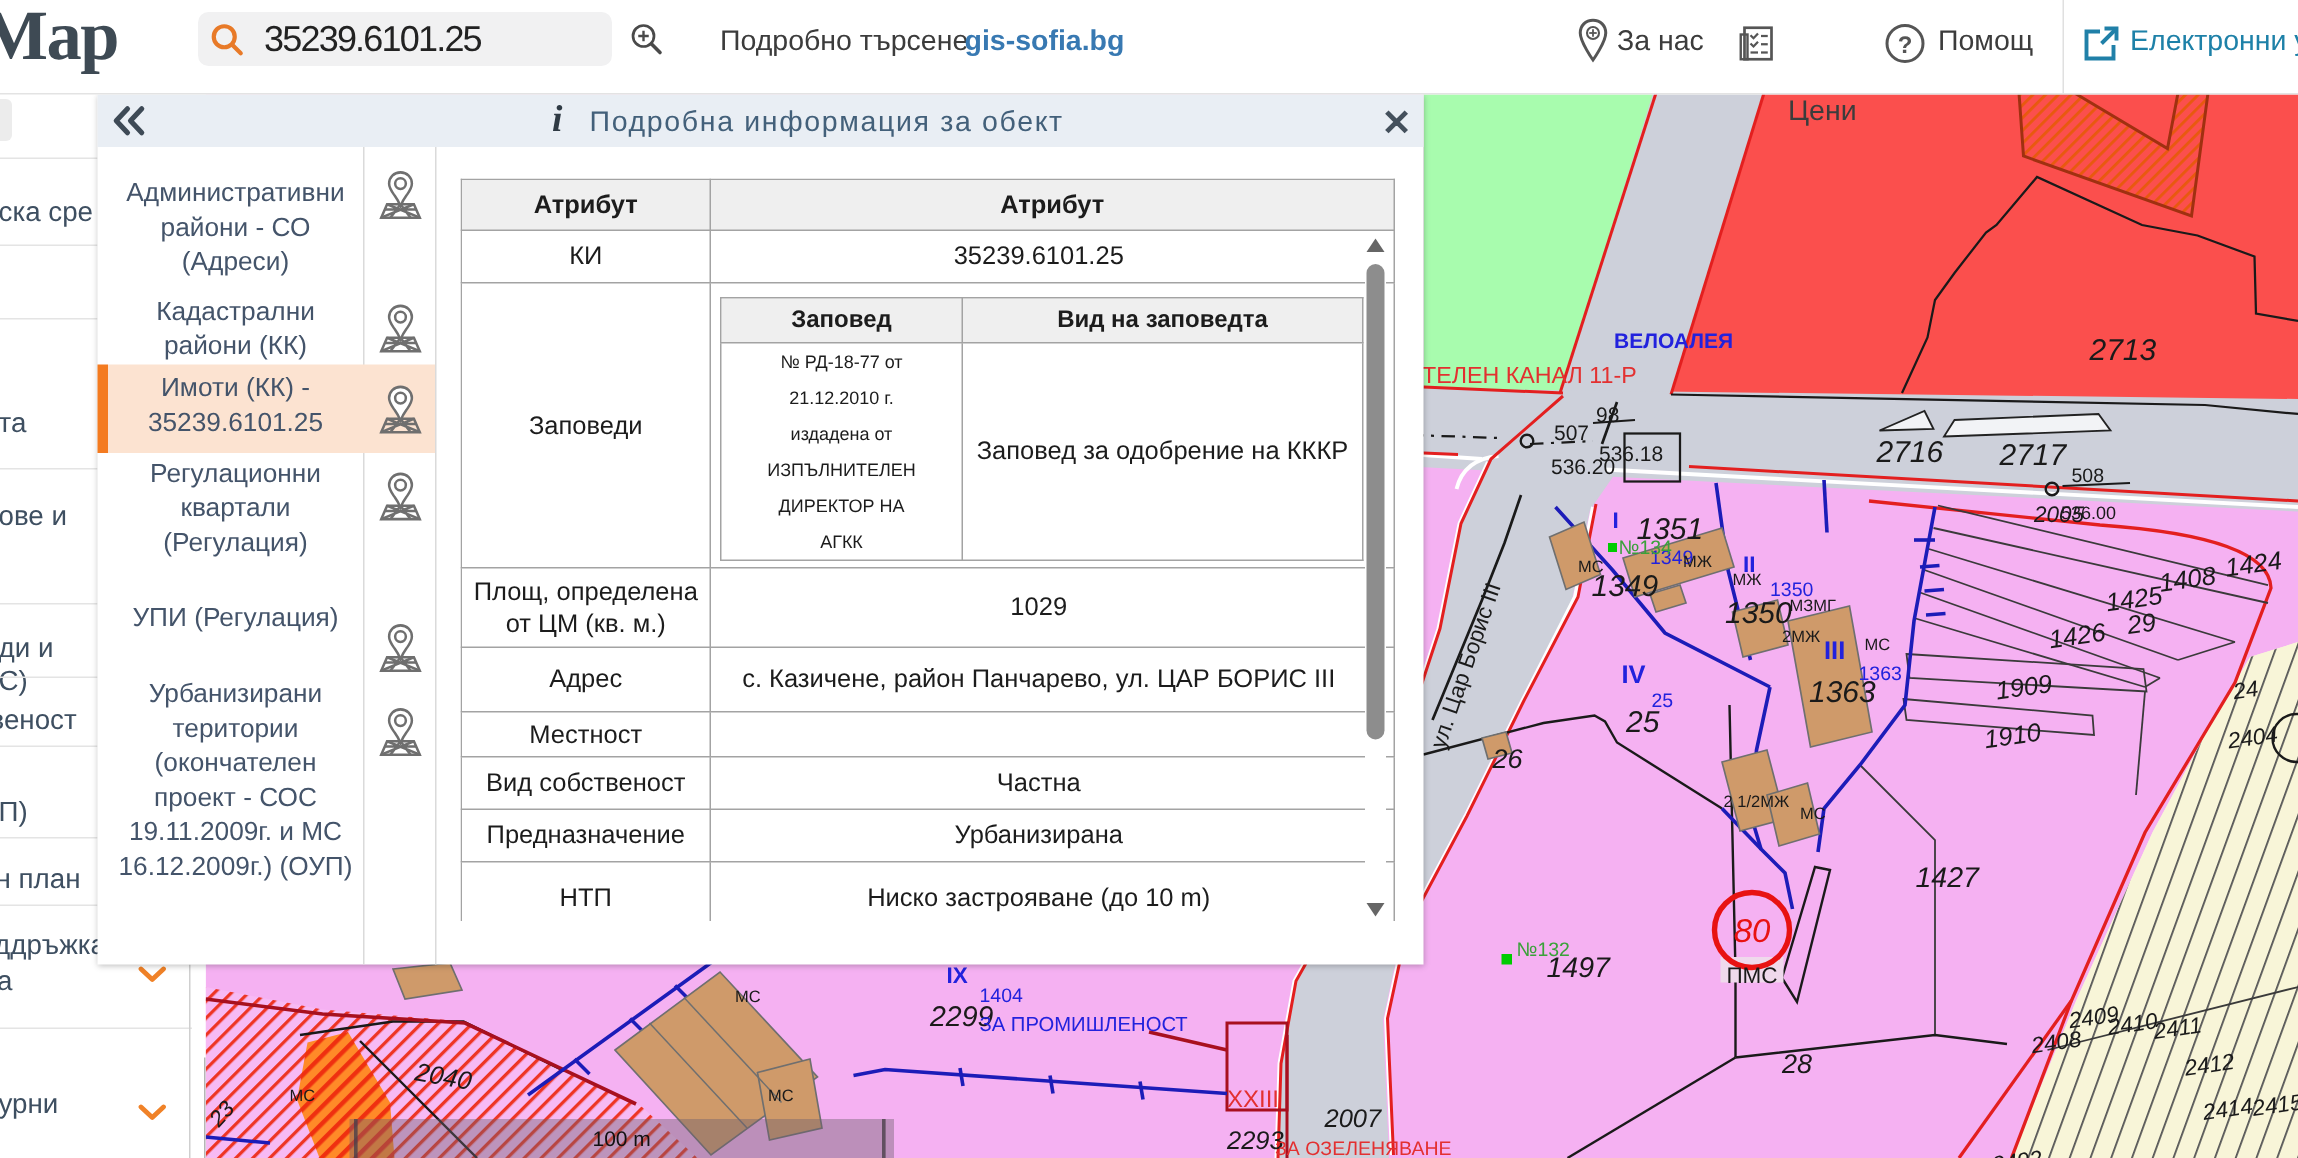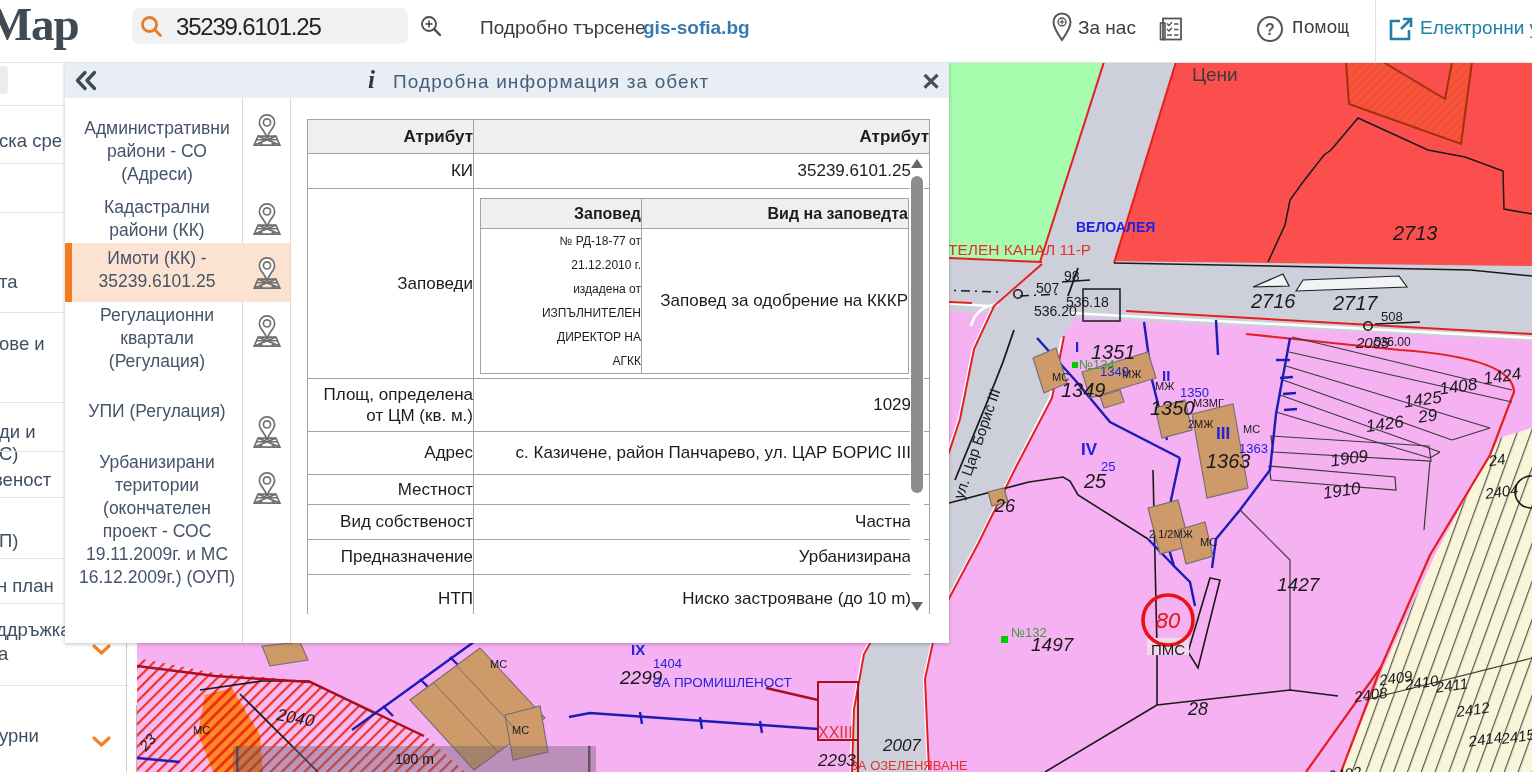--- a/index.html
+++ b/index.html
@@ -19,21 +19,21 @@
 #phead{position:absolute;left:0;top:0;width:884px;height:35px;background:#e9eef4;}
 #pico{position:absolute;left:303px;top:3px;font-family:"Liberation Serif",serif;font-style:italic;font-weight:bold;font-size:25px;color:#2f3a44;}
 #ptitle{position:absolute;left:328px;top:8px;font-size:19px;letter-spacing:1.1px;color:#43607a;}
 #pclose{position:absolute;left:856px;top:5px;font-size:24px;font-weight:bold;color:#44505c;}
 .vline{position:absolute;top:35px;width:1px;height:545px;background:#dadada;}
 .litem{position:absolute;left:7px;width:170px;text-align:center;font-size:17.5px;line-height:23px;color:#44546a;}
 #selbg{position:absolute;left:7px;top:180px;width:218px;height:59px;background:#fce3d1;}
 #selbar{position:absolute;left:0;top:180px;width:7px;height:59px;background:#f47b20;}
 .pin{position:absolute;left:183px;width:38px;height:38px;}
 table.t{border-collapse:collapse;table-layout:fixed;}
-table.t td{border:1px solid #a3a3a3;} table.t td.v{padding-right:18px;} table.t td{text-align:right;vertical-align:middle;font-size:17px;color:#1c1c1c;padding:0;overflow:hidden;}
+table.t td{border:1px solid #a3a3a3;} table.t td.v{padding-right:18px;} table.t td{text-align:center;vertical-align:middle;font-size:17px;color:#1c1c1c;padding:0;overflow:hidden;}
 td.th{background:#efefef;font-weight:bold;font-size:16.5px;color:#333;}
 #map{position:absolute;left:137px;top:62px;width:1395px;height:710px;z-index:1;}
 </style></head><body>
 <div id="map"><svg width="1395" height="710" viewBox="137 62 1395 710" font-family="Liberation Sans, sans-serif">
 <defs>
 <pattern id="hRed" width="8" height="8" patternUnits="userSpaceOnUse" patternTransform="rotate(45)">
           <rect width="8" height="8" fill="#f7baf4"></rect>
           <rect width="2.2" height="8" fill="#ee3524"></rect>
         </pattern>
 <pattern id="hOr" width="8" height="8" patternUnits="userSpaceOnUse" patternTransform="rotate(45)">
@@ -292,21 +292,21 @@
       <path d="M9,13 l2,2 l3,-3.2" fill="none" stroke="#555" stroke-width="1.5"></path>
       <line x1="16" y1="13.5" x2="20.5" y2="13.5" stroke="#555" stroke-width="1.5"></line>
       <line x1="9" y1="19" x2="14" y2="19" stroke="#555" stroke-width="1.5"></line>
       <line x1="16" y1="19" x2="20.5" y2="19" stroke="#555" stroke-width="1.5"></line>
     </svg>
  <div class="htext" style="left:1192px;margin-top:47px;">Цени</div>
  <svg class="abs" style="left:1256px;top:15px" width="28" height="28" viewBox="0 0 28 28">
       <circle cx="14" cy="14" r="12" fill="none" stroke="#555" stroke-width="2"></circle>
       <text x="14" y="20" text-anchor="middle" font-size="16" font-weight="bold" fill="#555" font-family="Liberation Sans">?</text>
     </svg>
- <div class="htext" style="left:1292px;font-family:Liberation Mono, monospace;">Помощ</div>
+ <div class="htext" style="left:1292px;">Помощ</div>
  <div id="hdrdiv"></div>
  <svg class="abs" style="left:1388px;top:16px" width="26" height="26" viewBox="0 0 26 26">
       <path d="M12,5 L3,5 L3,23 L21,23 L21,14" fill="none" stroke="#2080a8" stroke-width="2.6"></path>
       <path d="M15,3 L23,3 L23,11" fill="none" stroke="#2080a8" stroke-width="2.6"></path>
       <line x1="23" y1="3" x2="13" y2="13" stroke="#2080a8" stroke-width="2.6"></line>
     </svg>
  <div class="htext" style="left:1420px;color:#1e81a8;">Електронни услуги</div>
 </div>
 <div id="sidebar">
  <div style="position:absolute;left:-20px;top:4px;width:28px;height:28px;background:#ececec;border-radius:4px;"></div>

